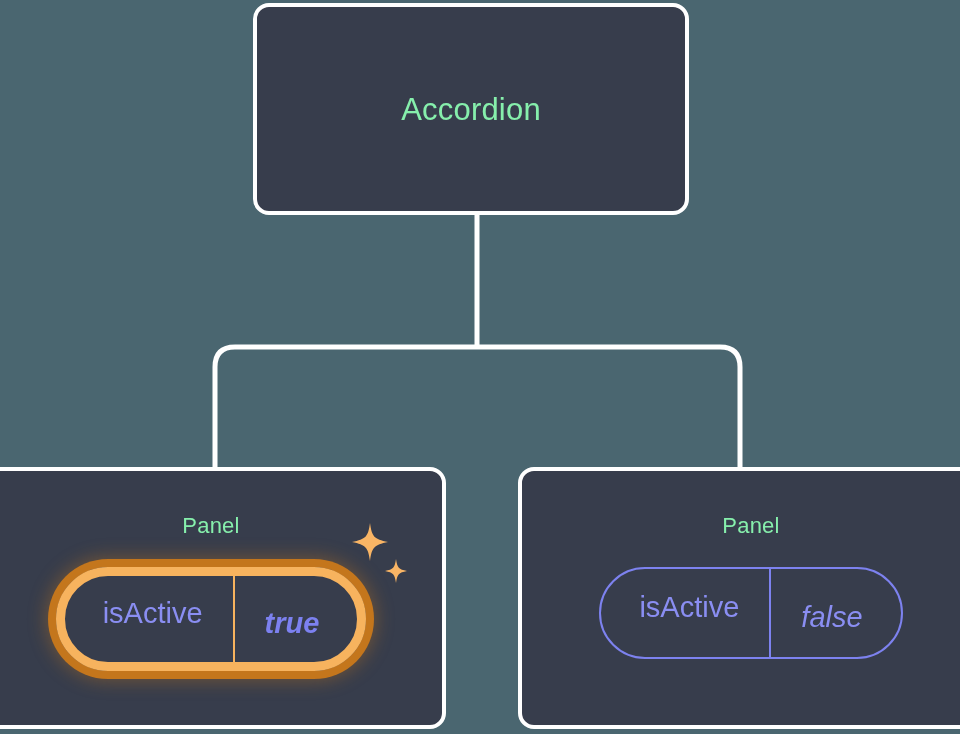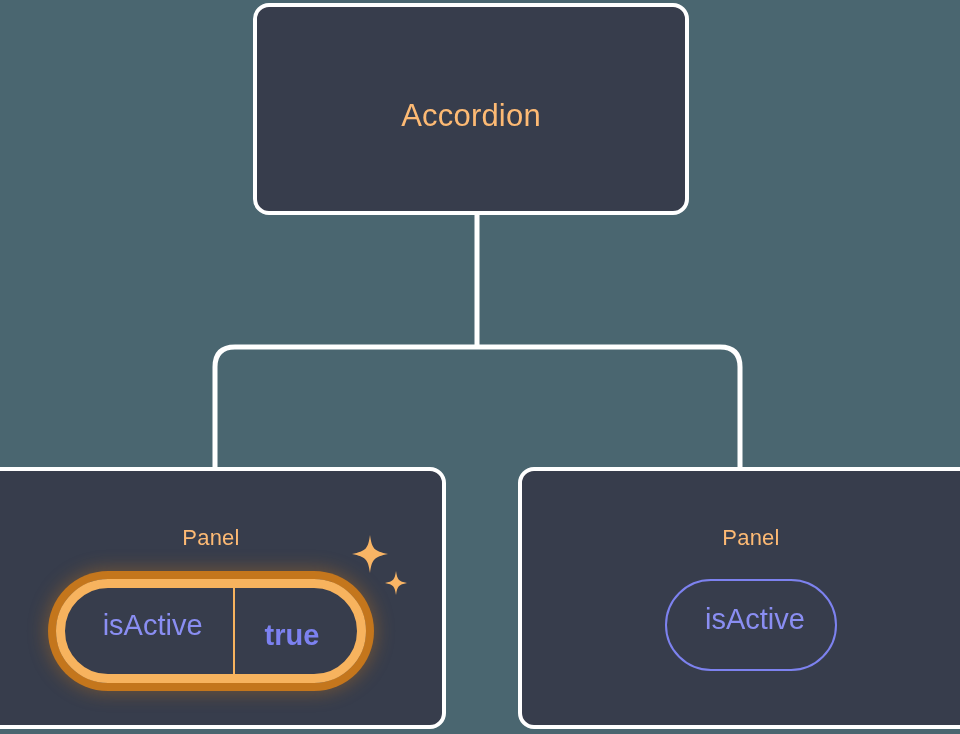--- a/index.html
+++ b/index.html
@@ -38,27 +38,26 @@
     z-index: 2;
     background: #373d4c;
     border: 4px solid #ffffff;
     border-radius: 16px;
     display: flex;
     flex-direction: column;
     align-items: center;
   }
 
   .node-title {
-    color: #fdba74;
+    color: #86efac;
     font-size: 31px;
     font-weight: 400;
     letter-spacing: 0.2px;
     line-height: 1;
     white-space: nowrap;
-    margin-top: 12px;
   }
 
   
   #node-root {
     left: 253px;
     top: 3px;
     width: 436px;
     height: 212px;
     justify-content: center;
   }
@@ -105,20 +104,21 @@
     color: #8a8ef2;
     font-size: 29px;
     line-height: 1;
     white-space: nowrap;
   }
 
   .pill-key { padding: 0 30px 12px 38px; }
   .pill-val {
     padding: 8px 38px 0 30px;
     border-left: 2px solid #7d82ef;
+    font-style: italic;
   }
 
   
   .pill-wrap.is-highlighted .pill {
     border: 9px solid #f7b35e;
     box-shadow:
       0 0 0 8px #c4761c,
       0 0 18px 10px rgba(196, 118, 28, 0.40);
     height: 104px;
   }
@@ -177,17 +177,18 @@
       </svg>
     </div>
   </div>
 
   <div class="node panel-node" id="node-panel-right">
     <div class="node-title">Panel</div>
 
     <div class="pill-wrap">
       <div class="pill">
         <div class="pill-key">isActive</div>
+        <div class="pill-val">false</div>
       </div>
     </div>
   </div>
 
 </div>
 
 </body></html>

